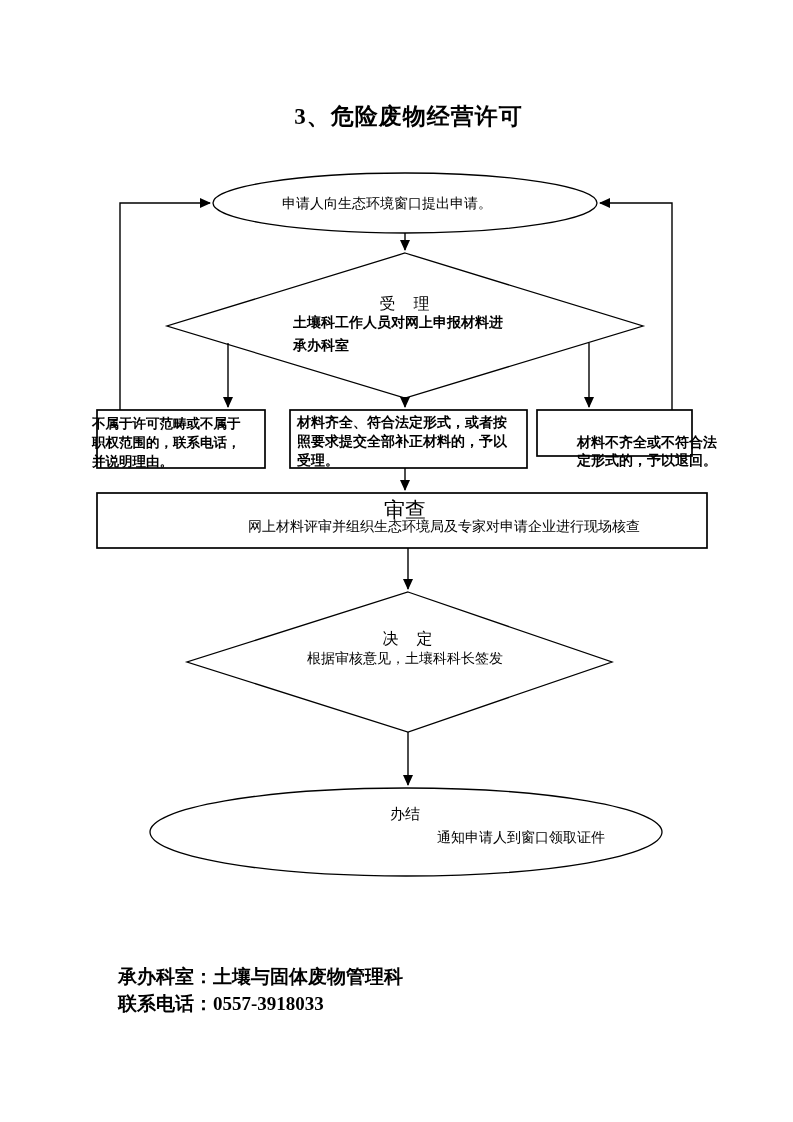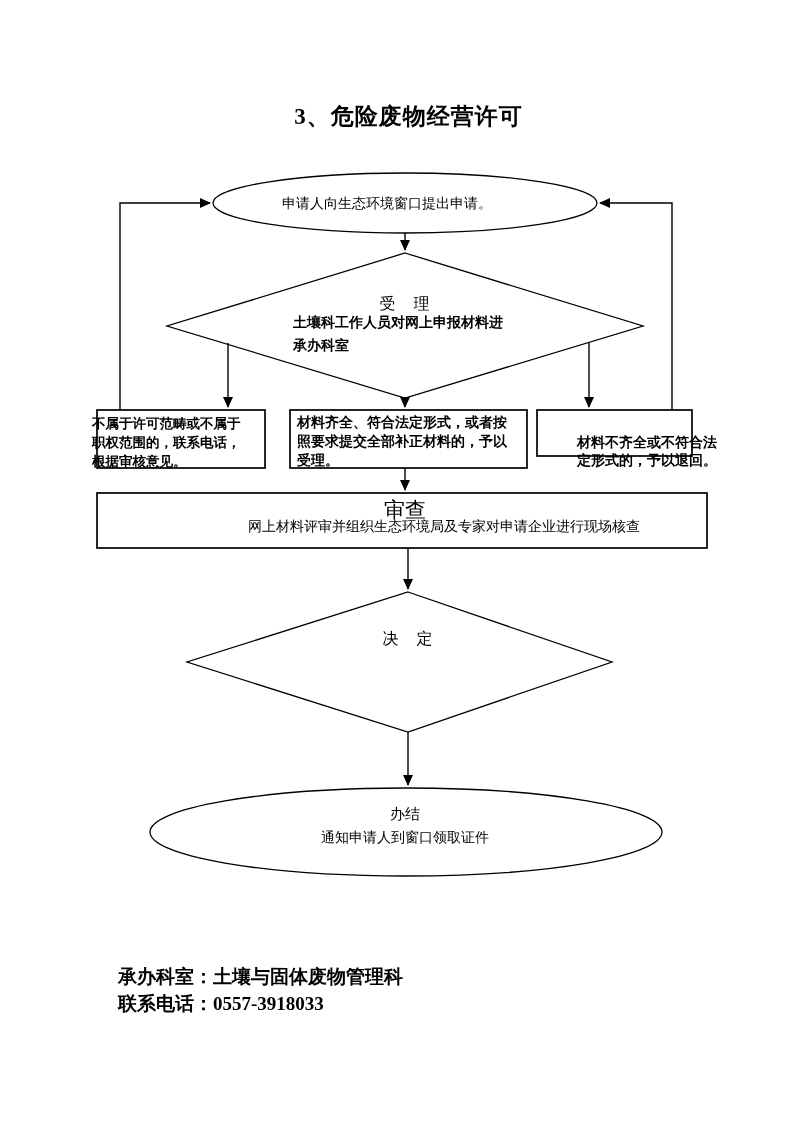--- a/index.html
+++ b/index.html
@@ -38,21 +38,21 @@
   .box-ok-label   { left: 297px; top: 413px; font-size: 14px;   line-height: 19px; }
   .box-ret-label  { left: 545px; top: 434px; font-size: 14px;   line-height: 18px; margin-left: 32px; }
 
   .review-title   { left: 305px; top: 496px; width: 200px; font-size: 21px; }
   .review-body    { left:  97px; top: 518px; width: 694px; font-size: 14px; }
 
   .decision-title { left: 305px; top: 629px; width: 206px; font-size: 16px; letter-spacing: 1px; }
   .decision-body  { left: 205px; top: 650px; width: 400px; font-size: 14px; }
 
   .finish-title   { left: 305px; top: 805px; width: 200px; font-size: 15px; }
-  .finish-body    { left: 205px; top: 829px; width: 400px; font-size: 14px; }
+  .finish-body    { left: 205px; top: 829px; width: 400px; font-size: 14px; text-align: right; }
 
   .footer-block   { left: 118px; top: 963px; font-size: 19px; font-weight: bold; line-height: 27px; }
 
   svg.flow { left: 0; top: 0; }
 </style>
 </head>
 <body>
 
 <div class="page">
 
@@ -89,38 +89,39 @@
 
   <div class="abs accept-title ctr b nw">受　理</div>
   <div class="abs accept-body">
     <span class="ln">土壤科工作人员对网上申报材料进</span>
     <span class="ln">承办科室</span>
   </div>
 
   <div class="abs box-na-label">
     <span class="ln">不属于许可范畴或不属于</span>
     <span class="ln">职权范围的，联系电话，</span>
-    <span class="ln">根据审核意见。</span>
+    <span class="ln">并说明理由。</span>
   </div>
 
   <div class="abs box-ok-label">
     <span class="ln">材料齐全、符合法定形式，或者按</span>
     <span class="ln">照要求提交全部补正材料的，予以</span>
     <span class="ln">受理。</span>
   </div>
 
   <div class="abs box-ret-label">
     <span class="ln">材料不齐全或不符合法</span>
     <span class="ln">定形式的，予以退回。</span>
   </div>
 
   <div class="abs review-title ctr b nw">审查</div>
   <div class="abs review-body ctr nw">网上材料评审并组织生态环境局及专家对申请企业进行现场核查</div>
 
   <div class="abs decision-title ctr b nw">决　定</div>
+  <div class="abs decision-body ctr nw">根据审核意见，土壤科科长签发</div>
 
   <div class="abs finish-title ctr b nw">办结</div>
   <div class="abs finish-body ctr nw">通知申请人到窗口领取证件</div>
 
   <div class="abs footer-block">
     <span class="ln">承办科室：土壤与固体废物管理科</span>
     <span class="ln">联系电话：0557-3918033</span>
   </div>
 
 </div>

